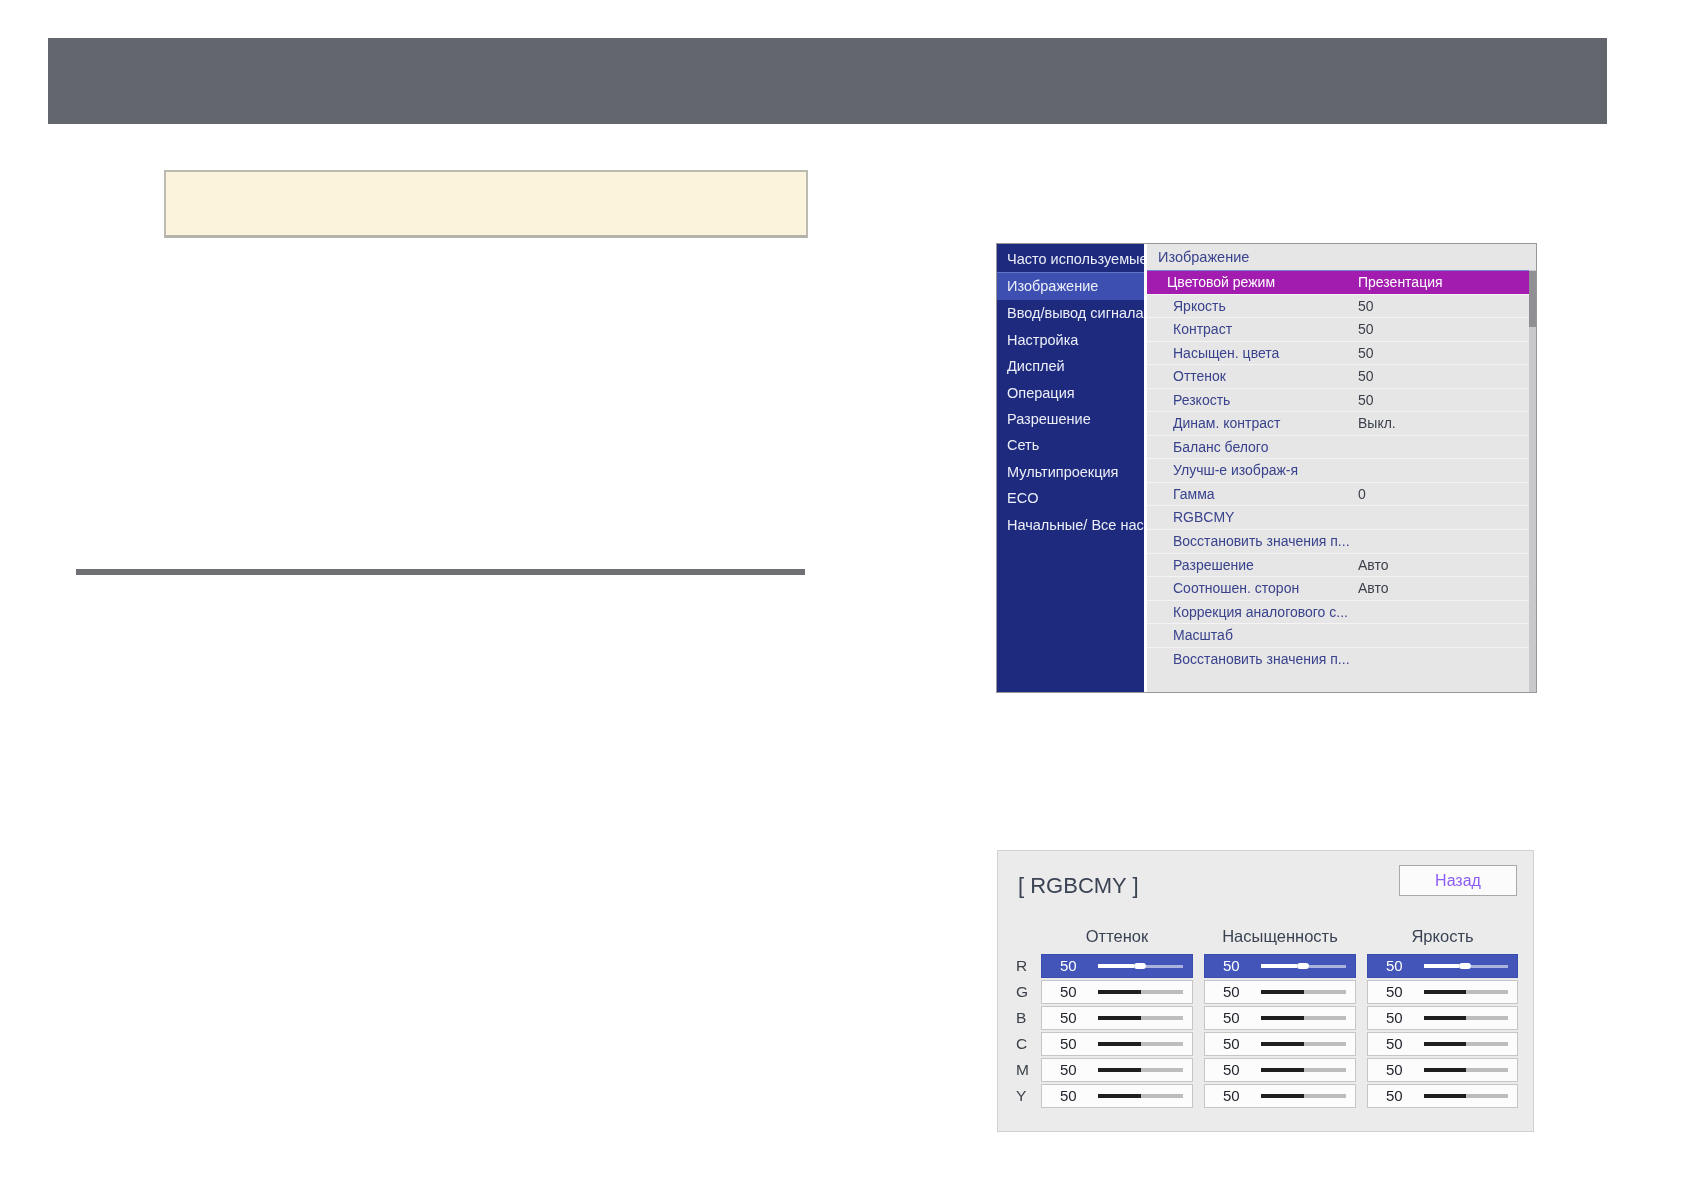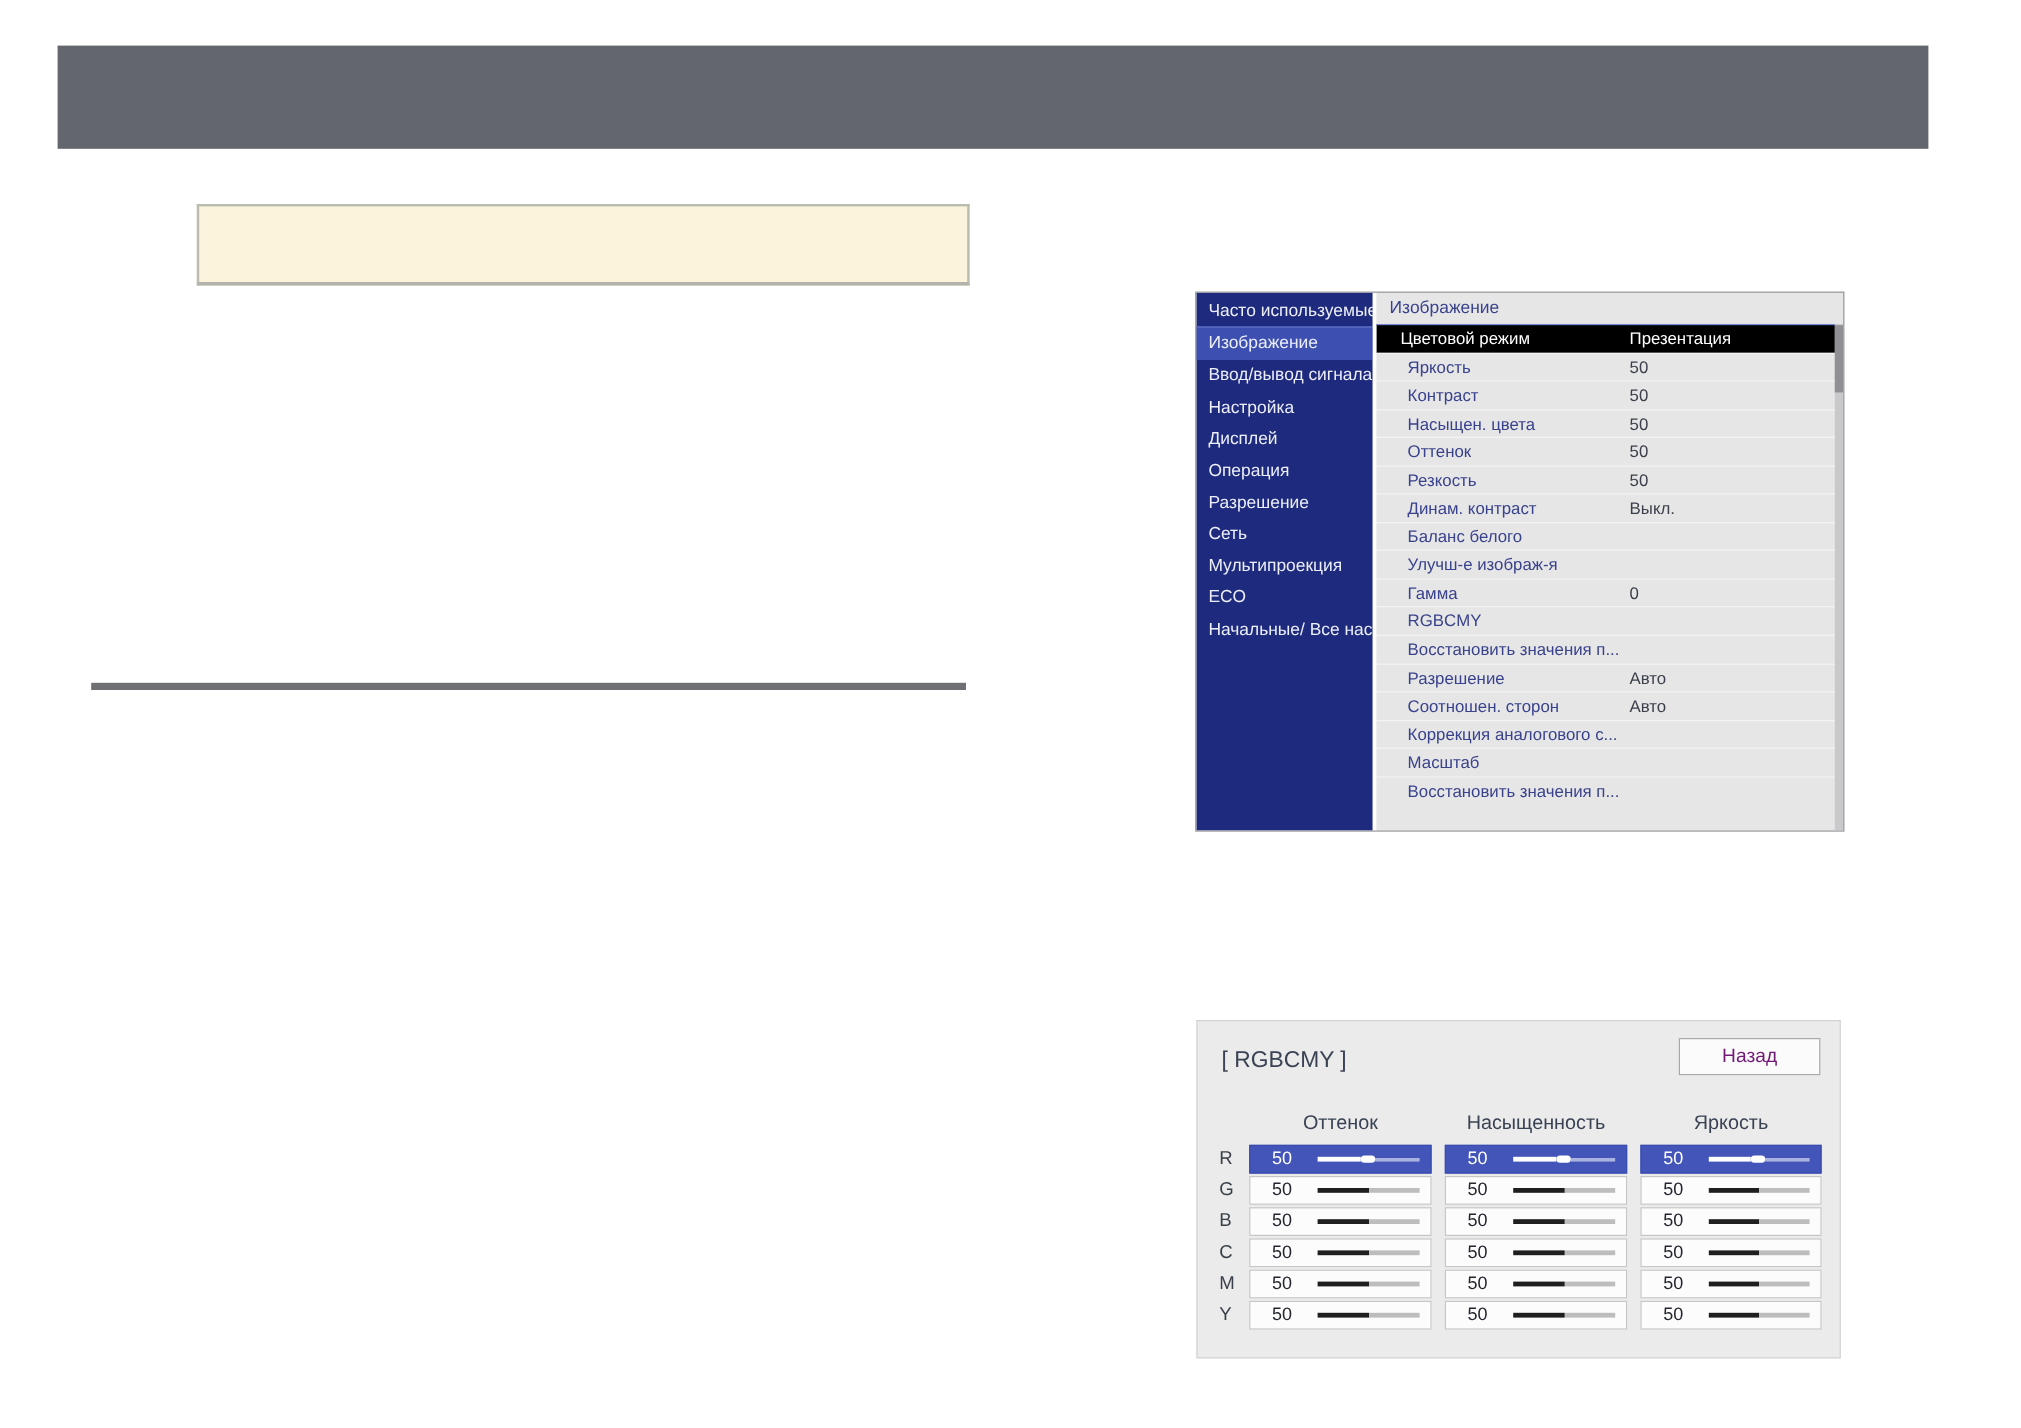--- a/index.html
+++ b/index.html
@@ -21,31 +21,31 @@
              color:#ECEFF9; white-space:nowrap; overflow:hidden; }
   .sb-item.sel { background:#3D50B2; border-top:1px solid #6372C4; height:28px; line-height:27px; }
   .content { flex:1; position:relative; background:#E6E6E6; border-left:3px solid #FFFFFF; overflow:hidden; }
   .content-title { height:26px; line-height:26px; padding-left:11px; font-size:14.5px; color:#39428C; }
   .m-row { position:relative; height:23.55px; line-height:22.5px; border-top:1px solid #F4F4F4;
            font-size:14px; color:#39428C; }
   .m-row .lbl { position:absolute; top:0; white-space:nowrap; }
   .m-row.sub .lbl { left:26px; }
   .m-row.parent .lbl { left:20px; }
   .m-row .val { position:absolute; top:0; left:211px; color:#3A3F4A; white-space:nowrap; }
-  .m-row.sel { background:#000000; border-top:1px solid #7583D2; }
+  .m-row.sel { background:#a21caf; border-top:1px solid #7583D2; }
   .m-row.sel .lbl, .m-row.sel .val { color:#FFFFFF; }
   .scrollbar { position:absolute; top:26px; right:0; bottom:0; width:7px; background:#C9C9CB; }
   .scroll-thumb { position:absolute; top:1px; left:0; right:0; height:56px; background:#8F8F94; }
 
   
   .rgb-shot { position:absolute; left:997px; top:850px; width:537px; height:282px;
               background:#EBEBEB; border:1px solid #D2D2D2; }
-  .rgb-title { position:absolute; left:20px; top:22px; font-size:19px; color:#3A4354; }
+  .rgb-title { position:absolute; left:20px; top:22px; font-size:22px; color:#3A4354; }
   .back-btn { position:absolute; right:16px; top:14px; width:118px; height:31px;
-              background:#FBFBFB; border:1px solid #A9A9A9; font-size:16px; color:#701a75;
+              background:#FBFBFB; border:1px solid #A9A9A9; font-size:16px; color:#8b5cf6;
               font-family:"Liberation Sans", sans-serif; text-align:center; line-height:29px; }
   .col-h { position:absolute; top:76px; height:20px; text-align:center; font-size:16.5px; color:#3A4354; }
   .c0 { left:43px; width:152px; } .c1 { left:206px; width:152px;text-align:center; } .c2 { left:369px; width:151px; }
   .rgb-row { position:absolute; left:0; width:100%; height:24px; }
   .rgb-letter { position:absolute; left:18px; top:0; height:24px; line-height:24px;
                 font-size:15.5px; color:#3A4049; }
   .cell { position:absolute; top:0; height:24px; background:#FCFCFC; border:1px solid #C6C6C6; }
   .cell .cv { position:absolute; left:18px; top:0; height:22px; line-height:22px;
               font-size:15px; color:#23262E; }
   .slider { position:absolute; left:56px; right:9px; top:50%; transform:translateY(-50%); height:6px; }

